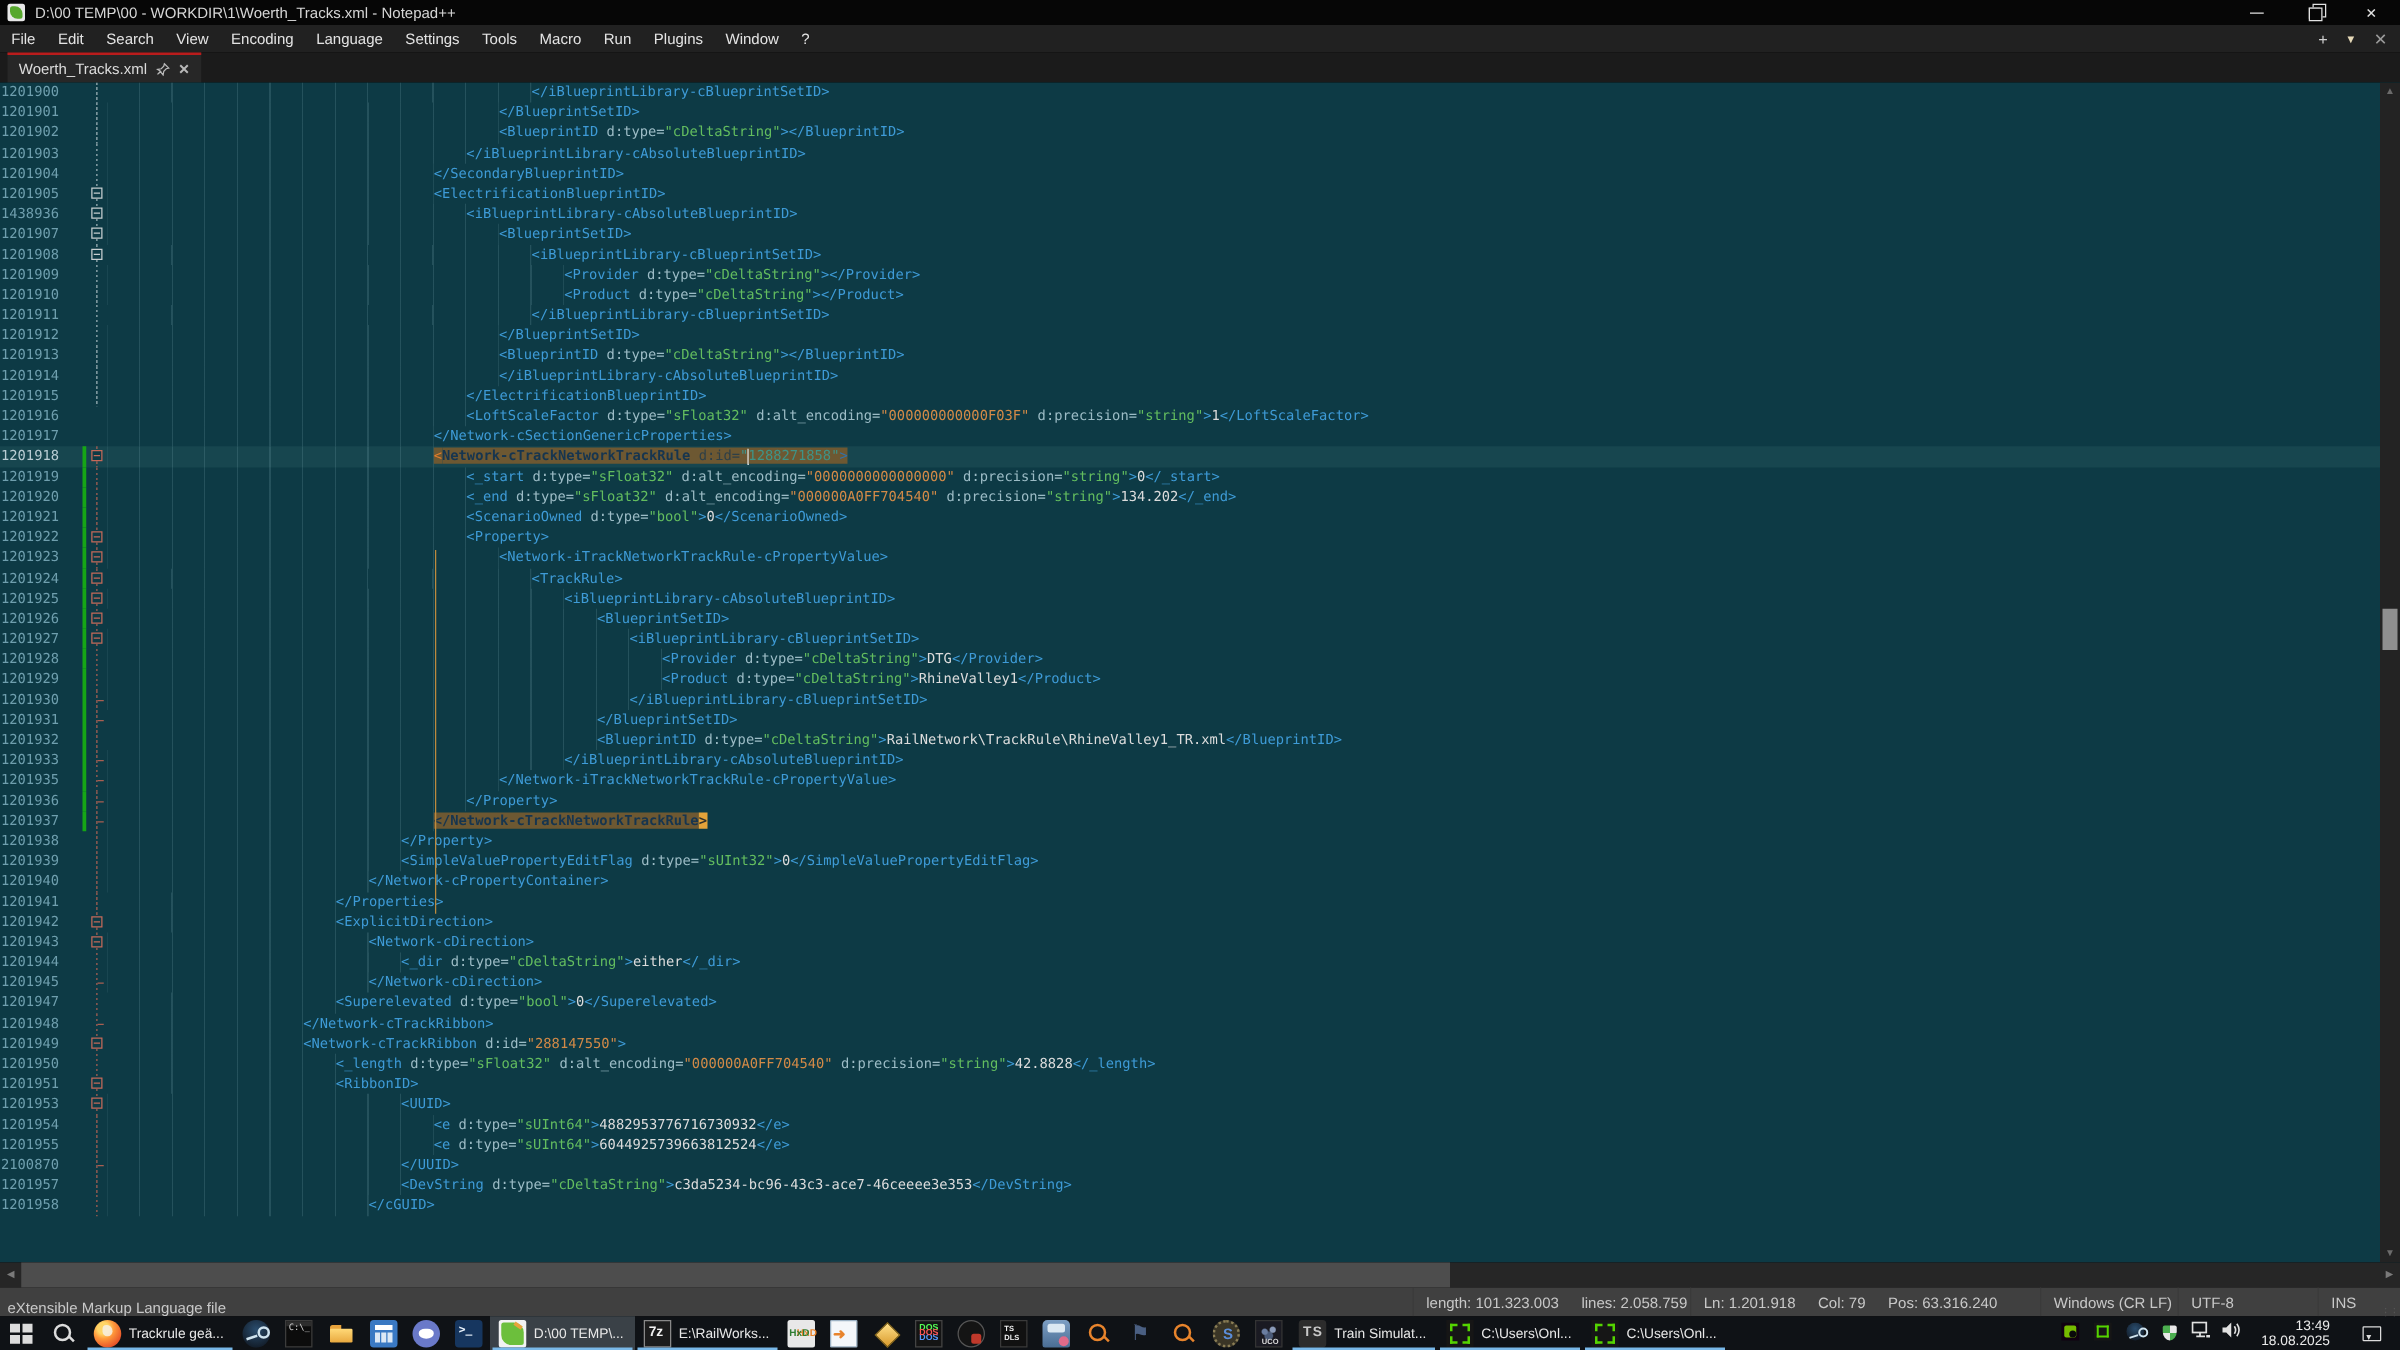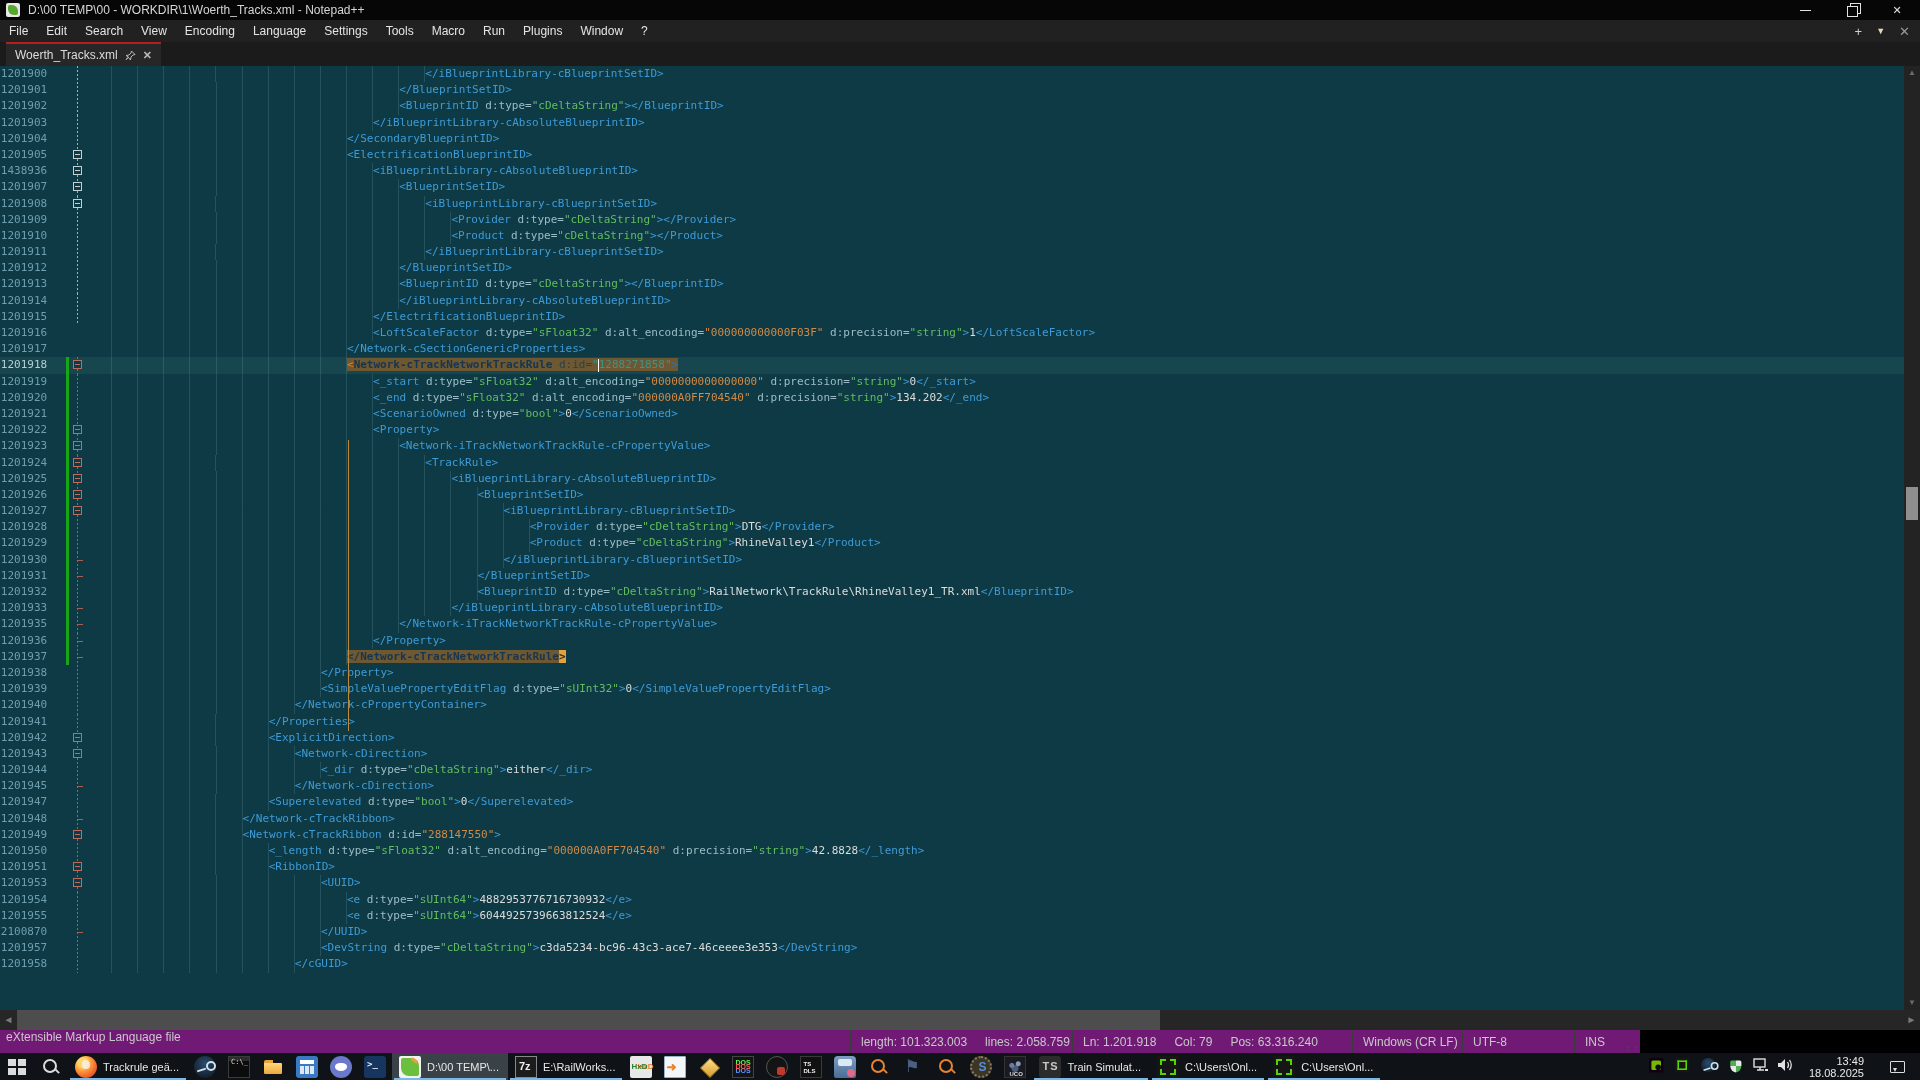--- a/index.html
+++ b/index.html
@@ -70,21 +70,21 @@
   .vscroll { position:absolute; right:0; top:0; width:16px; height:944px; background:#232323; }
   .vs-arrow { position:absolute; left:0; width:16px; height:14px; color:#6b6b6b; font-size:8px; text-align:center; line-height:14px; }
   .vs-thumb { position:absolute; left:2px; top:421px; width:12px; height:33px; background:#8f8f8f; }
 
   
   .hscroll { position:absolute; left:0; top:1010px; width:1920px; height:20px; background:#262626; }
   .hs-arrow { position:absolute; top:0; width:17px; height:20px; color:#7a7a7a; font-size:10px; text-align:center; line-height:20px; }
   .hs-thumb { position:absolute; left:17px; top:0; width:1143px; height:20px; background:#4d4d4d; }
 
   
-  .statusbar { position:absolute; left:0; top:1030px; width:1640px; height:23px; background:#701a75; display:flex; align-items:flex-start; color:#c8c8c8; font-size:12px; }
+  .statusbar { position:absolute; left:0; top:1030px; width:1920px; height:23px; background:#404040; display:flex; align-items:flex-end; color:#c8c8c8; font-size:12px; }
   .sb-left { flex:1 1 auto; padding-left:6px; }
   .sb-seg { border-left:1px solid #3a3a3a; height:100%; display:flex; align-items:center; padding:0 10px; gap:18px; white-space:nowrap; }
   .sb-seg.s1 { width:222px; } .sb-seg.s2 { width:280px; } .sb-seg.s3 { width:110px; }
   .sb-seg.s4 { width:112px; } .sb-seg.s5 { width:52px; }
   .sb-grip { width:14px; height:100%; position:relative; }
   .sb-grip::after { content:"⋮⋮"; position:absolute; right:2px; bottom:-2px; color:#555; font-size:9px; letter-spacing:-2px; }
 
   
   .taskbar { position:absolute; left:0; top:1053px; width:1920px; height:27px; background:#0f1216; display:flex; align-items:stretch; }
   .tb-item { display:flex; align-items:center; justify-content:center; gap:6px; padding:0 5px; position:relative; min-width:34px; }

